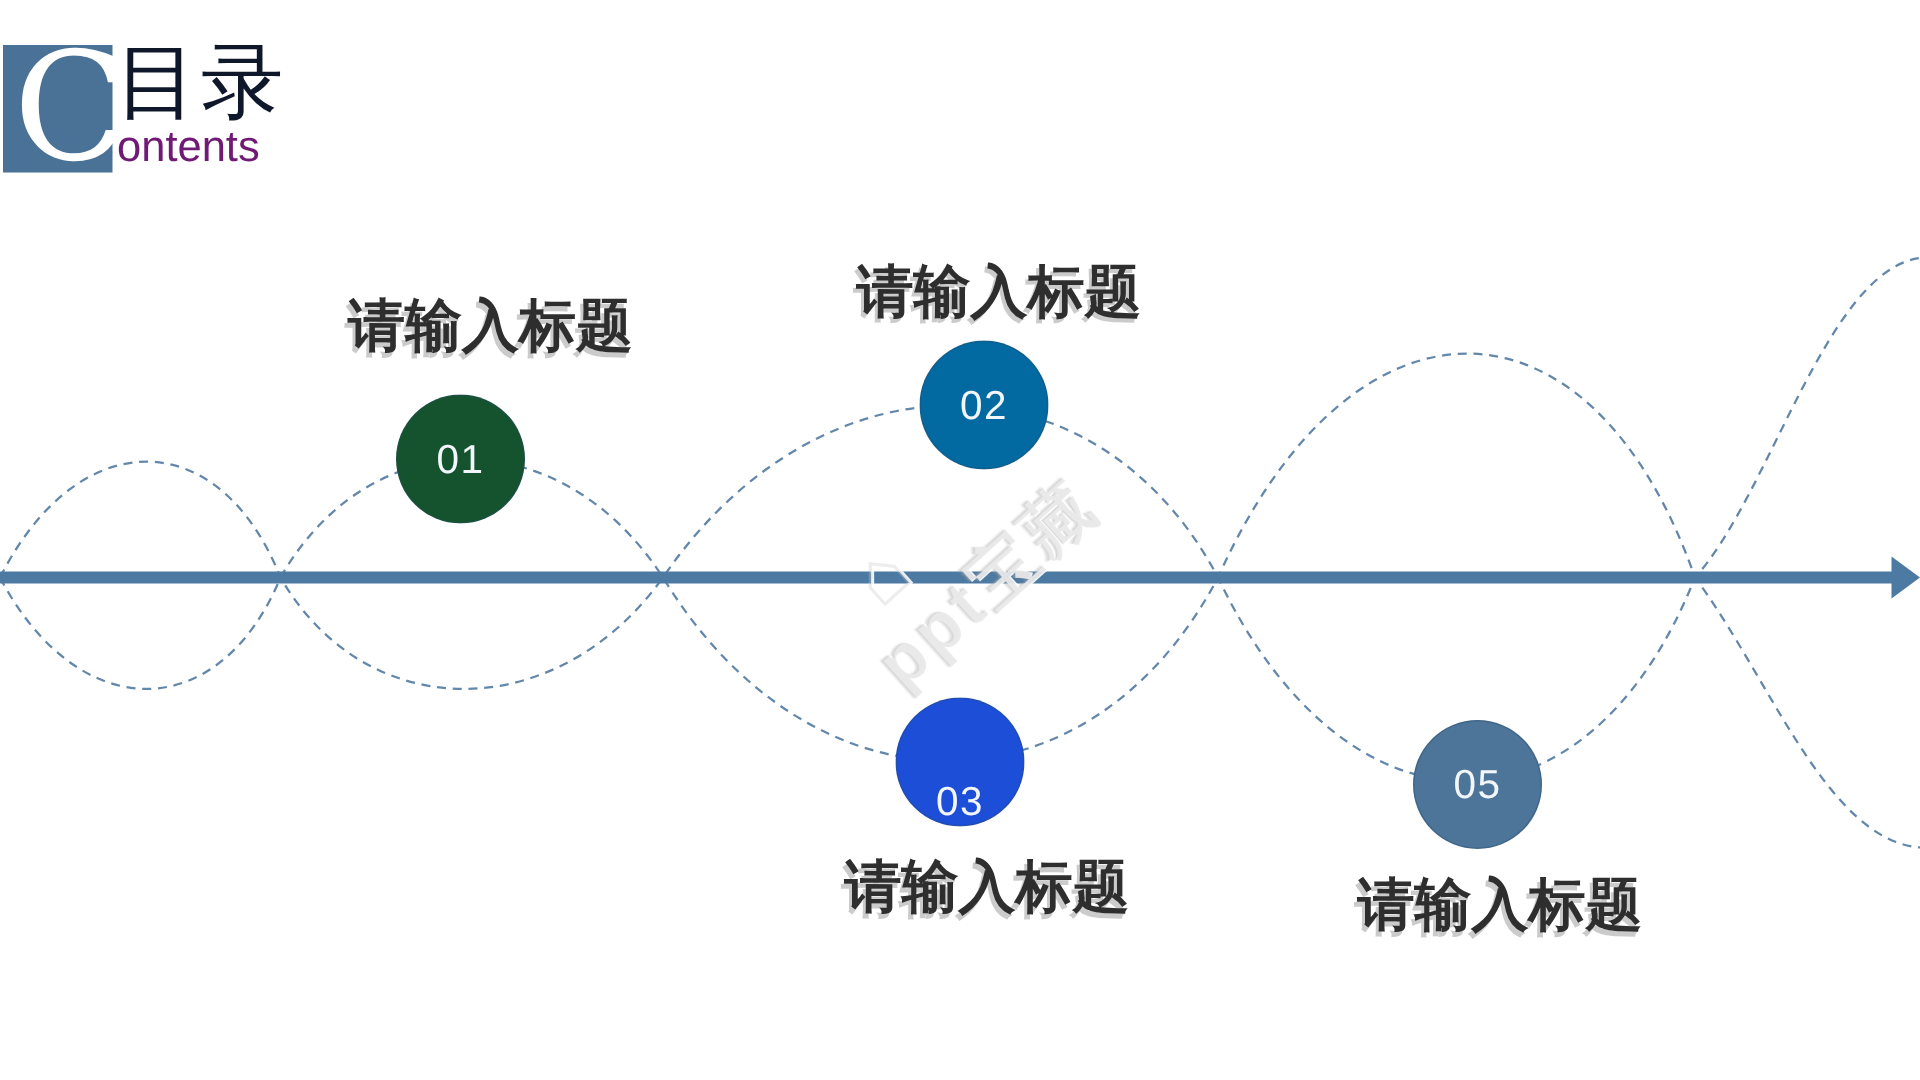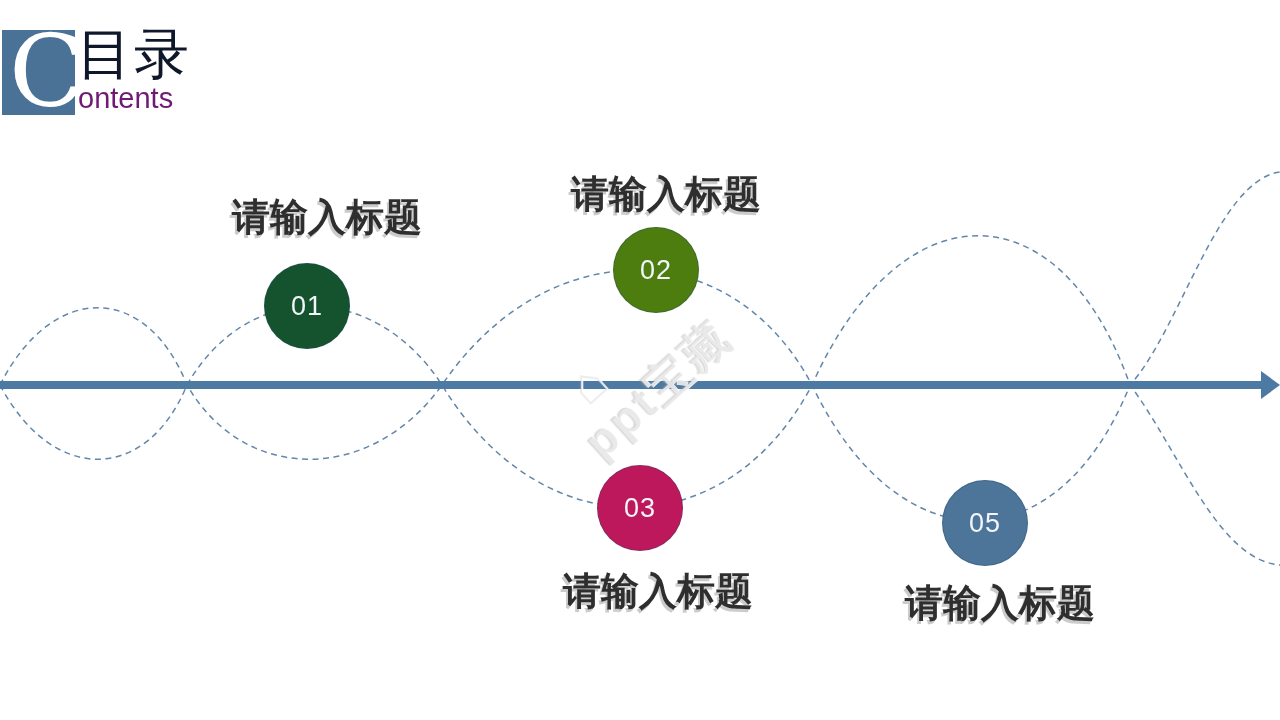--- a/index.html
+++ b/index.html
@@ -88,24 +88,24 @@
   <div id="logo">
     <div class="logo-tile" style="background-color: rgb(74, 114, 150);"></div>
     <div class="logo-letter">C</div>
     <div class="logo-cn">目录</div>
     <div class="logo-en">ontents</div>
   </div>
 
   <div id="circle-1" class="toc-circle" style="background-color: #14532d;">
     <span>01</span>
   </div>
-  <div id="circle-2" class="toc-circle" style="background-color: #4d7c0f;">
+  <div id="circle-2" class="toc-circle" style="background-color: #0369a1;">
     <span>02</span>
   </div>
-  <div id="circle-3" class="toc-circle" style="background-color: #be185d;">
+  <div id="circle-3" class="toc-circle" style="background-color: #1d4ed8; align-items: flex-end;">
     <span>03</span>
   </div>
   <div id="circle-4" class="toc-circle" style="background-color: rgb(76, 117, 153);">
     <span>05</span>
   </div>
 
   <div id="label-1" class="toc-label">请输入标题</div>
   <div id="label-2" class="toc-label">请输入标题</div>
   <div id="label-3" class="toc-label">请输入标题</div>
   <div id="label-4" class="toc-label">请输入标题</div>

